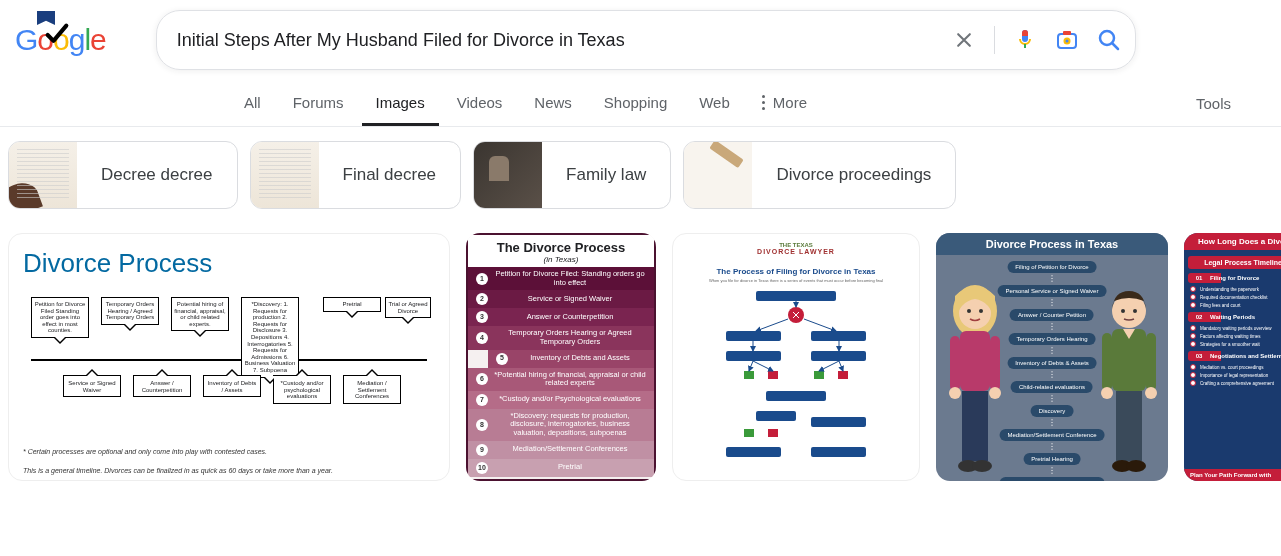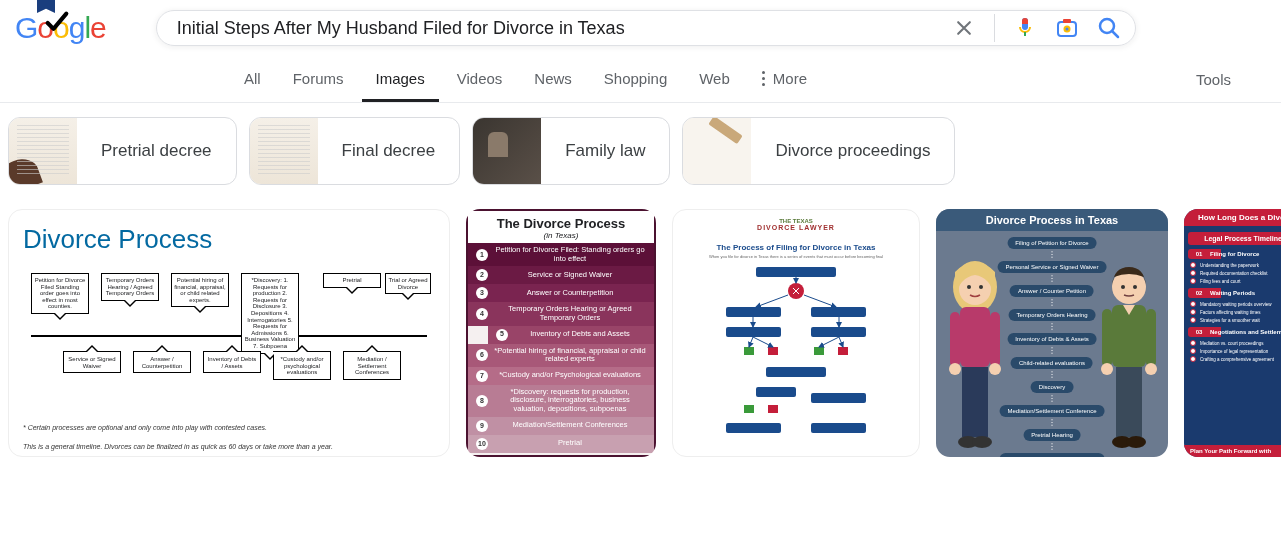--- a/index.html
+++ b/index.html
@@ -9,21 +9,21 @@
   .logo { font-size: 30px; font-weight: 500; letter-spacing: -1px; display: flex; align-items: center; position: relative; }
   .logo .g1 { color: #4285F4; }
   .logo .o1 { color: #EA4335; }
   .logo .o2 { color: #FBBC05; position: relative; }
   .logo .g2 { color: #4285F4; }
   .logo .l  { color: #34A853; }
   .logo .e  { color: #EA4335; }
   .logo-check { position: absolute; left: 28px; top: -2px; width: 28px; height: 28px; }
   .ribbon { position: absolute; top: -12px; left: 22px; width: 18px; height: 14px; background: #1a3e7e; clip-path: polygon(0 0, 100% 0, 100% 100%, 50% 70%, 0 100%); }
   
-  .search-bar { flex: 1; max-width: 980px; height: 36px; border: 1px solid #dfe1e5; border-radius: 24px; display: flex; align-items: center; padding: 0 14px 0 20px; box-shadow: 0 1px 6px rgba(32,33,36,0.08); }
+  .search-bar { flex: 1; max-width: 980px; height: 60px; border: 1px solid #dfe1e5; border-radius: 24px; display: flex; align-items: center; padding: 0 14px 0 20px; box-shadow: 0 1px 6px rgba(32,33,36,0.08); }
   .search-input { flex: 1; border: none; outline: none; font-size: 18px; color: #202124; background: transparent; }
   .search-actions { display: flex; align-items: center; gap: 18px; }
   .search-actions .divider { width: 1px; height: 28px; background: #dadce0; }
   .icon-btn { width: 24px; height: 24px; display: flex; align-items: center; justify-content: center; cursor: pointer; }
   
   .tabs-row { display: flex; align-items: center; padding: 0 0 0 230px; border-bottom: 1px solid #e8eaed; gap: 4px; }
   .tab { padding: 14px 14px 12px; font-size: 15px; color: #5f6368; cursor: pointer; border-bottom: 3px solid transparent; }
   .tab.active { color: #202124; border-bottom: 3px solid #202124; font-weight: 500; }
   .tab.more { display: flex; align-items: center; gap: 8px; }
   .dots-icon { display: inline-flex; flex-direction: column; gap: 3px; }
@@ -172,21 +172,21 @@
         <span></span>
       </span>
     <span>More</span>
   </div>
   <div class="tools">Tools</div>
 </div>
 
 <div class="chips">
   <div class="chip">
     <div class="chip-thumb thumb-doc thumb-hand"></div>
-    <div class="chip-label">Pretrial decree</div>
+    <div class="chip-label">Decree decree</div>
   </div>
   <div class="chip">
     <div class="chip-thumb thumb-doc"></div>
     <div class="chip-label">Final decree</div>
   </div>
   <div class="chip">
     <div class="chip-thumb thumb-office"></div>
     <div class="chip-label">Family law</div>
   </div>
   <div class="chip">

